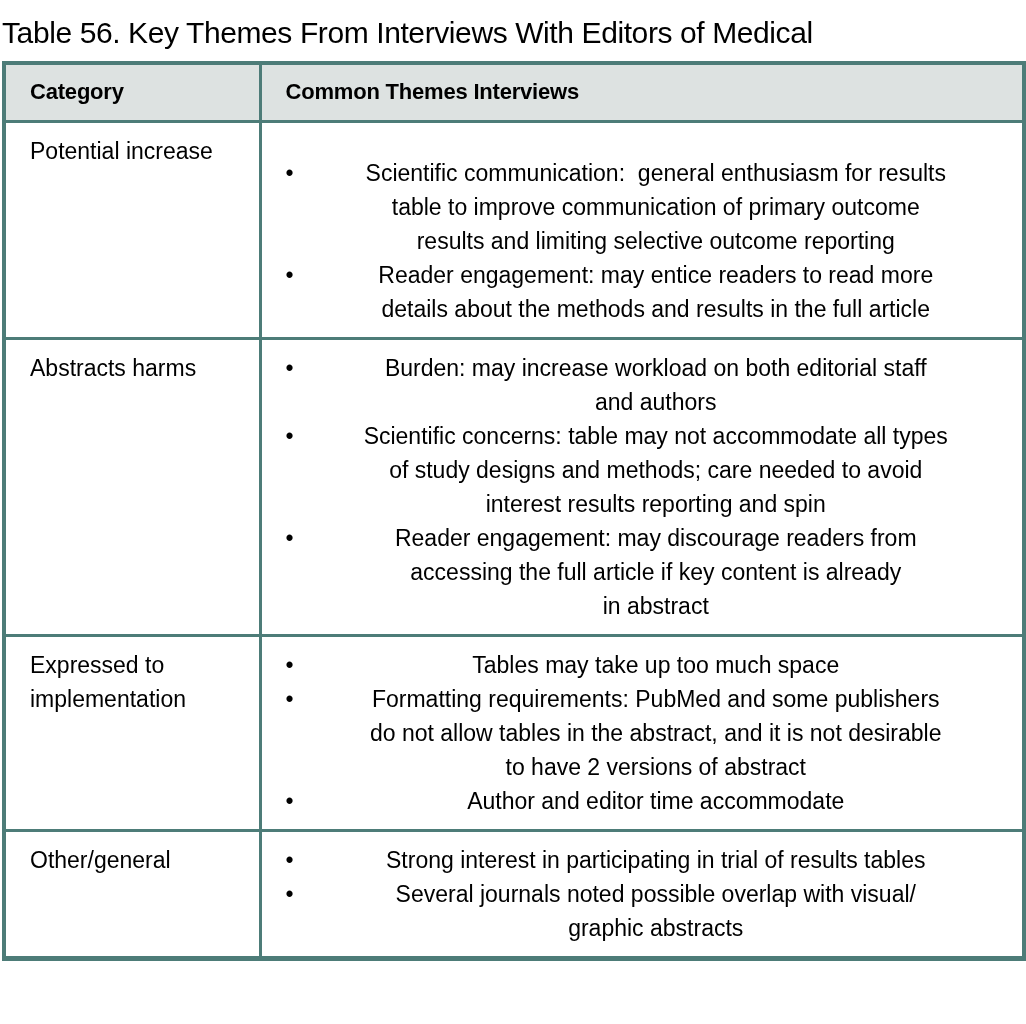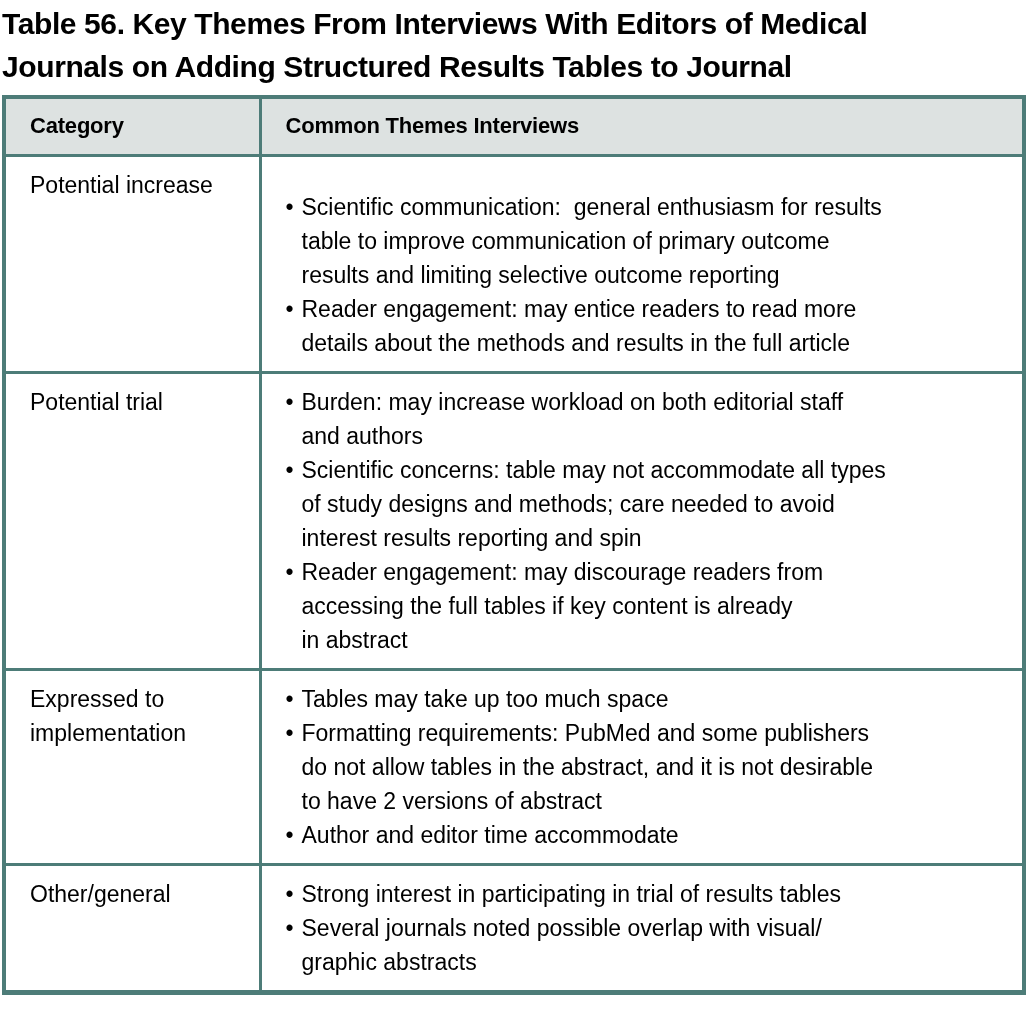--- a/index.html
+++ b/index.html
@@ -11,25 +11,26 @@
     color: #000000;
     overflow: hidden;
   }
   .page {
     width: 1026px;
     height: 1024px;
     padding: 2px 0 0 2px;
     background: #ffffff;
   }
   .doc-title {
-    font-weight: bold;
+    font-weight: normal;
     font-size: 30px;
     line-height: 43px;
     letter-spacing: -0.4px;
     color: #000000;
+    margin-top: 9px;
   }
   .doc-title .title-line { white-space: nowrap; }
 
   table.themes-table {
     border-collapse: collapse;
     table-layout: fixed;
     width: 1020px;
     margin-top: 7px;
     border: 4px solid var(--border-color, #4d7c78);
     border-bottom-width: 5px;
@@ -56,42 +57,41 @@
     font-size: 23px;
     line-height: 34px;
     padding: 11px 12px 11px 24px;
     background: #ffffff;
   }
   tr.row-0 { height: 212px; }
   tr.row-1 { height: 294px; }
   tr.row-2 { height: 192px; }
   tr.row-3 { height: 126px; }
 
-  ul.theme-list { list-style: none; }
+  ul.theme-list { list-style: none; text-align: center; }
   tr.row-0 ul.theme-list { padding-top: 22px; }
   li.theme-item {
     position: relative;
     padding-left: 16px;
     white-space: pre-wrap;
   }
   li.theme-item::before {
     content: "\2022";
     position: absolute;
     left: 0;
     top: 0;
   }
 </style>
 </head>
 <body>
 
 <div class="page">
 
   <div class="doc-title">
     <div class="title-line">Table 56. Key Themes From Interviews With Editors of Medical</div>
-    <div class="title-line">Journals on Adding Structured Results Tables to Journal</div>
   </div>
 
   <table class="themes-table">
     <colgroup>
       <col class="col-category">
       <col class="col-themes">
     </colgroup>
     <thead>
       <tr>
         <th>Category</th>
@@ -105,30 +105,30 @@
           <ul class="theme-list">
             <li class="theme-item">Scientific communication:  general enthusiasm for results
 table to improve communication of primary outcome
 results and limiting selective outcome reporting</li>
             <li class="theme-item">Reader engagement: may entice readers to read more
 details about the methods and results in the full article</li>
           </ul>
         </td>
       </tr>
       <tr class="row-1">
-        <td>Potential trial</td>
+        <td>Abstracts harms</td>
         <td>
           <ul class="theme-list">
             <li class="theme-item">Burden: may increase workload on both editorial staff
 and authors</li>
             <li class="theme-item">Scientific concerns: table may not accommodate all types
 of study designs and methods; care needed to avoid
 interest results reporting and spin</li>
             <li class="theme-item">Reader engagement: may discourage readers from
-accessing the full tables if key content is already
+accessing the full article if key content is already
 in abstract</li>
           </ul>
         </td>
       </tr>
       <tr class="row-2">
         <td>Expressed to implementation</td>
         <td>
           <ul class="theme-list">
             <li class="theme-item">Tables may take up too much space</li>
             <li class="theme-item">Formatting requirements: PubMed and some publishers

